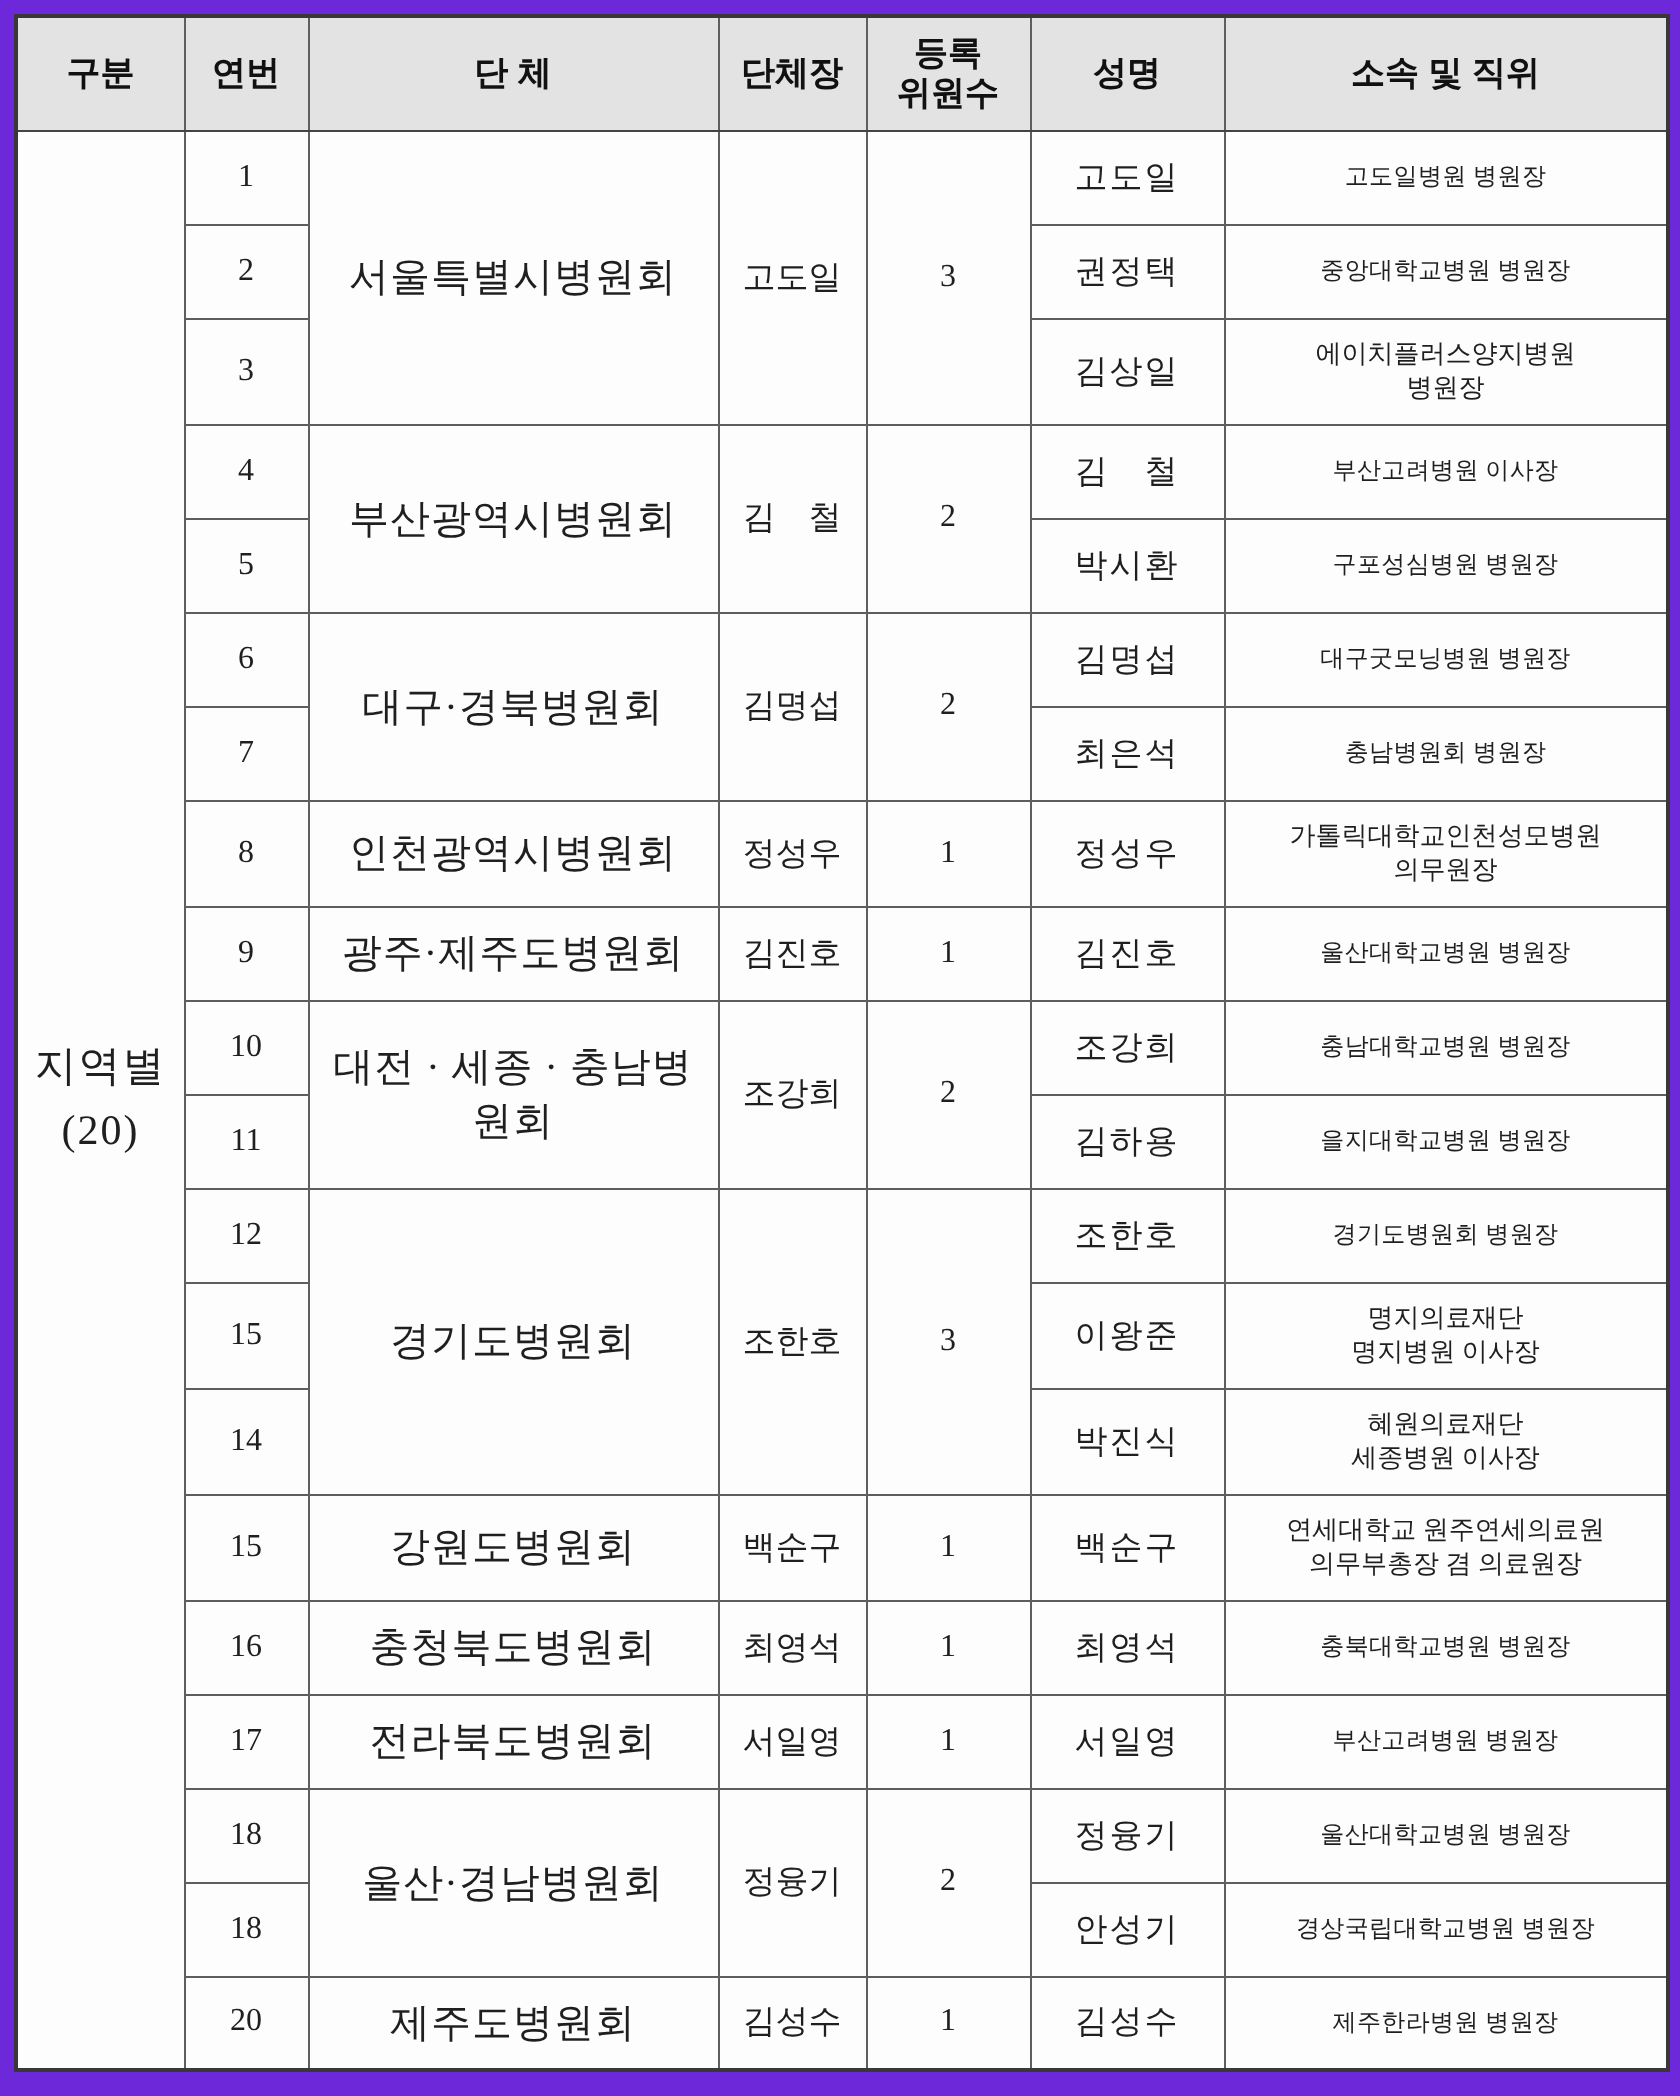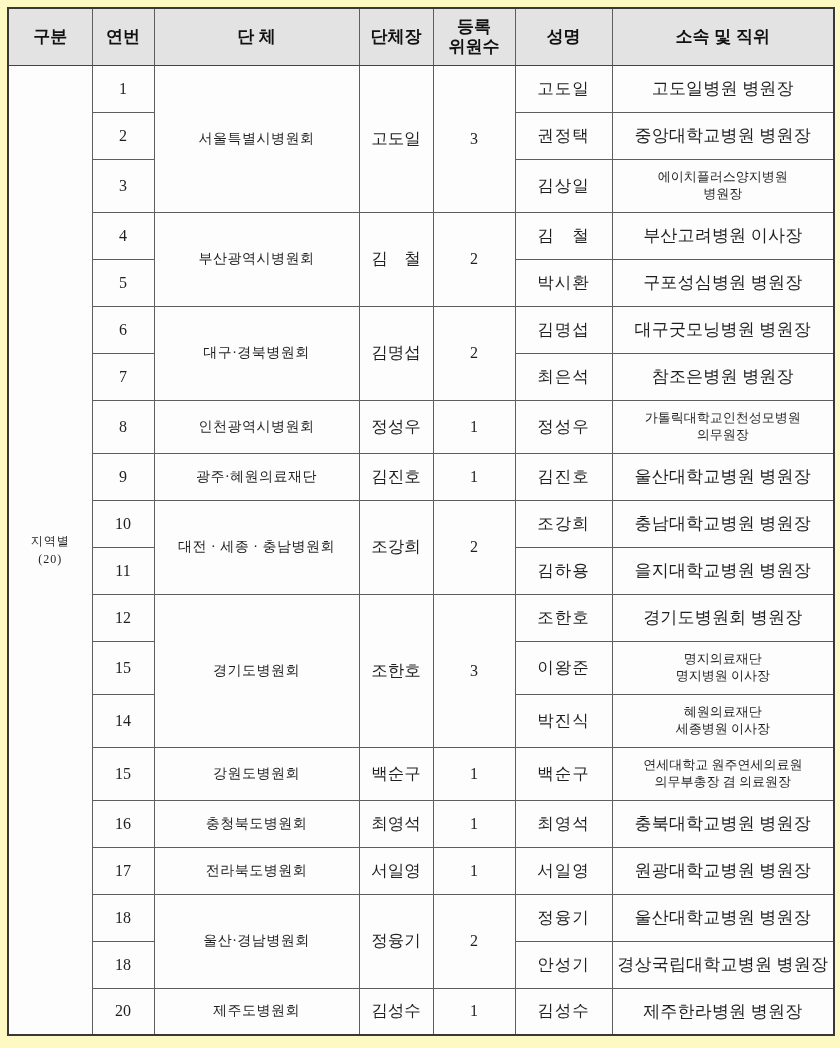--- a/index.html
+++ b/index.html
@@ -5,21 +5,21 @@
   html, body {
     margin: 0;
     padding: 0;
     background: #ffffff;
     font-family: "Liberation Serif", serif;
     color: #1f1f1f;
   }
   .page {
     width: 840px;
     height: 1048px;
-    background: #fef9c3;
+    background: #6d28d9;
     box-sizing: border-box;
     padding: 7px;
   }
   table.committee {
     border-collapse: collapse;
     table-layout: fixed;
     width: 826px;
     background: #fdfdfd;
     border: 2px solid #383838;
   }
@@ -39,28 +39,28 @@
     font-family: "Liberation Sans", sans-serif;
     font-weight: bold;
     font-size: 17px;
     line-height: 1.15;
     color: #111;
     border-bottom: 1px solid #444;
   }
   tr.h1 { height: 47px; }
   tr.h2 { height: 53px; }
   td.no-cell     { font-size: 16px; }
-  td.org-cell    { font-size: 14px; letter-spacing: 0.5px; }
+  td.org-cell    { font-size: 20px; letter-spacing: 0.5px; }
   td.head-cell   { font-size: 16.5px; }
   td.count-cell  { font-size: 16px; }
   td.name-cell   { font-size: 16.5px; letter-spacing: 1px; }
-  td.pos-cell    { font-size: 17px; letter-spacing: 0.2px; }
+  td.pos-cell    { font-size: 12px; letter-spacing: 0.2px; }
   td.pos-cell.two-line { font-size: 13px; line-height: 1.3; letter-spacing: 0; }
   td.category-cell {
-    font-size: 12px;
+    font-size: 21px;
     line-height: 1.5;
     letter-spacing: 1px;
   }
 </style>
 </head>
 <body>
 
 <div class="page">
   <table class="committee">
     <colgroup>
@@ -122,34 +122,34 @@
           <td class="no-cell">6</td>
           <td class="org-cell" rowspan="2">대구·경북병원회</td>
           <td class="head-cell" rowspan="2">김명섭</td>
           <td class="count-cell" rowspan="2">2</td>
           <td class="name-cell">김명섭</td>
           <td class="pos-cell">대구굿모닝병원 병원장</td>
         </tr>
         <tr class="h1">
           <td class="no-cell">7</td>
           <td class="name-cell">최은석</td>
-          <td class="pos-cell">참조은병원 병원장</td>
+          <td class="pos-cell">충남병원회 병원장</td>
         </tr>
         <tr class="h2">
           <td class="no-cell">8</td>
           <td class="org-cell" rowspan="1">인천광역시병원회</td>
           <td class="head-cell" rowspan="1">정성우</td>
           <td class="count-cell" rowspan="1">1</td>
           <td class="name-cell">정성우</td>
           <td class="pos-cell two-line">가톨릭대학교인천성모병원
 의무원장</td>
         </tr>
         <tr class="h1">
           <td class="no-cell">9</td>
-          <td class="org-cell" rowspan="1">광주·혜원의료재단</td>
+          <td class="org-cell" rowspan="1">광주·제주도병원회</td>
           <td class="head-cell" rowspan="1">김진호</td>
           <td class="count-cell" rowspan="1">1</td>
           <td class="name-cell">김진호</td>
           <td class="pos-cell">울산대학교병원 병원장</td>
         </tr>
         <tr class="h1">
           <td class="no-cell">10</td>
           <td class="org-cell" rowspan="2">대전 · 세종 · 충남병원회</td>
           <td class="head-cell" rowspan="2">조강희</td>
           <td class="count-cell" rowspan="2">2</td>
@@ -197,21 +197,21 @@
           <td class="count-cell" rowspan="1">1</td>
           <td class="name-cell">최영석</td>
           <td class="pos-cell">충북대학교병원 병원장</td>
         </tr>
         <tr class="h1">
           <td class="no-cell">17</td>
           <td class="org-cell" rowspan="1">전라북도병원회</td>
           <td class="head-cell" rowspan="1">서일영</td>
           <td class="count-cell" rowspan="1">1</td>
           <td class="name-cell">서일영</td>
-          <td class="pos-cell">원광대학교병원 병원장</td>
+          <td class="pos-cell">부산고려병원 병원장</td>
         </tr>
         <tr class="h1">
           <td class="no-cell">18</td>
           <td class="org-cell" rowspan="2">울산·경남병원회</td>
           <td class="head-cell" rowspan="2">정융기</td>
           <td class="count-cell" rowspan="2">2</td>
           <td class="name-cell">정융기</td>
           <td class="pos-cell">울산대학교병원 병원장</td>
         </tr>
         <tr class="h1">

